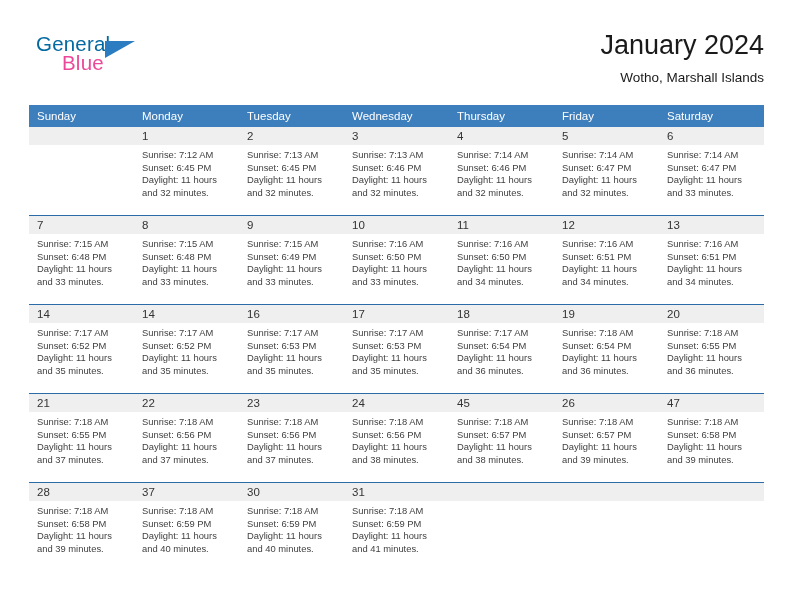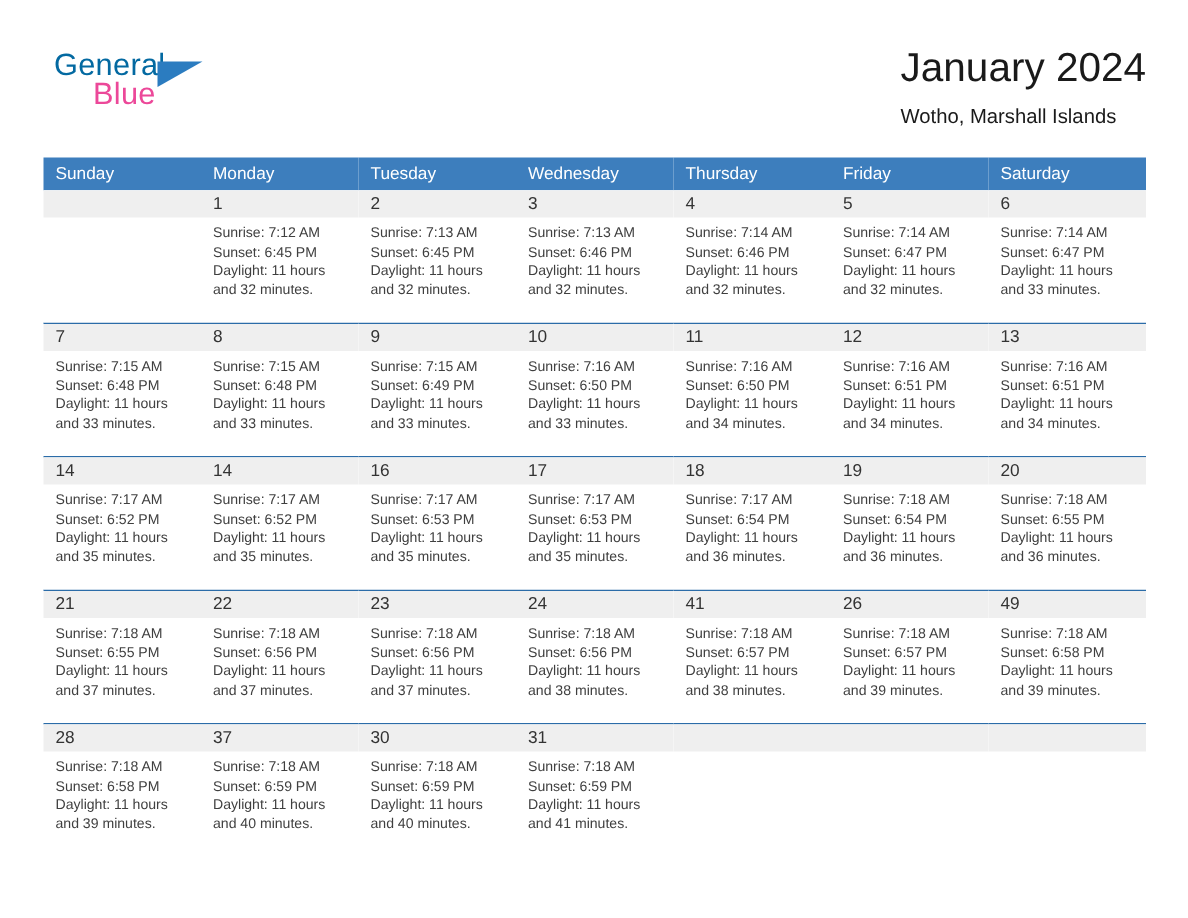--- a/index.html
+++ b/index.html
@@ -60,20 +60,21 @@
     width: 0;
     height: 0;
     border-left: 30px solid #2b7cc0;
     border-bottom: 17px solid transparent;
   }
 
   .title-block {
     position: absolute;
     right: 0;
     top: 0;
+    text-align: right;
   }
   .cal-title {
     font-size: 27px;
     color: #1a1a1a;
     font-weight: normal;
     line-height: 34px;
     white-space: nowrap;
     font-family: "Liberation Sans", sans-serif;
   }
   .cal-subtitle {
@@ -443,21 +444,21 @@
               <div class="details">
                 <div>Sunrise: 7:18 AM</div>
                 <div>Sunset: 6:56 PM</div>
                 <div>Daylight: 11 hours</div>
                 <div>and 38 minutes.</div>
               </div>
             </div>
           </td>
           <td>
             <div class="daycell">
-              <div class="daynum-band">41</div>
+              <div class="daynum-band">45</div>
               <div class="details">
                 <div>Sunrise: 7:18 AM</div>
                 <div>Sunset: 6:57 PM</div>
                 <div>Daylight: 11 hours</div>
                 <div>and 38 minutes.</div>
               </div>
             </div>
           </td>
           <td>
             <div class="daycell">
@@ -465,21 +466,21 @@
               <div class="details">
                 <div>Sunrise: 7:18 AM</div>
                 <div>Sunset: 6:57 PM</div>
                 <div>Daylight: 11 hours</div>
                 <div>and 39 minutes.</div>
               </div>
             </div>
           </td>
           <td>
             <div class="daycell">
-              <div class="daynum-band">49</div>
+              <div class="daynum-band">47</div>
               <div class="details">
                 <div>Sunrise: 7:18 AM</div>
                 <div>Sunset: 6:58 PM</div>
                 <div>Daylight: 11 hours</div>
                 <div>and 39 minutes.</div>
               </div>
             </div>
           </td>
         </tr>
         <tr class="week">

